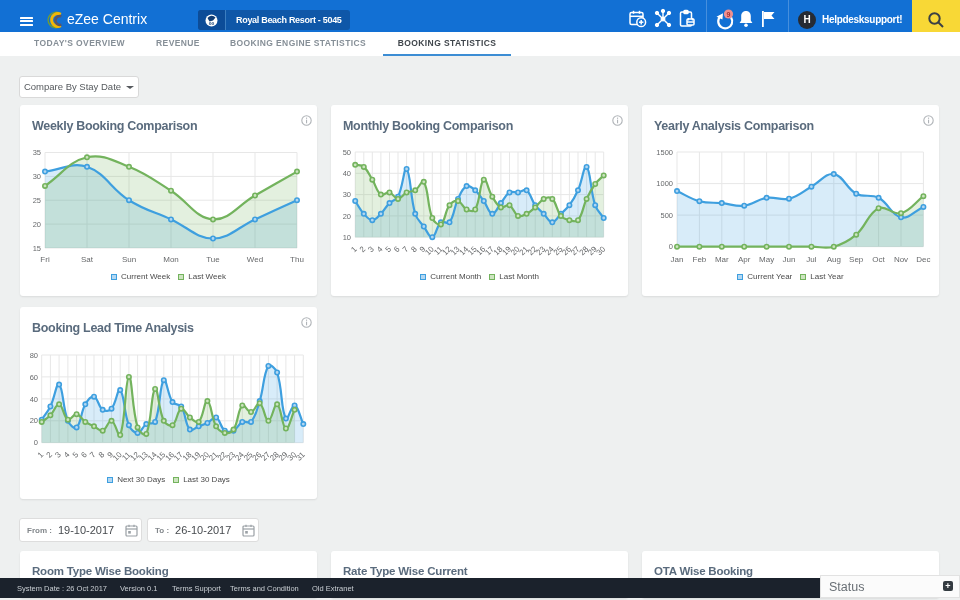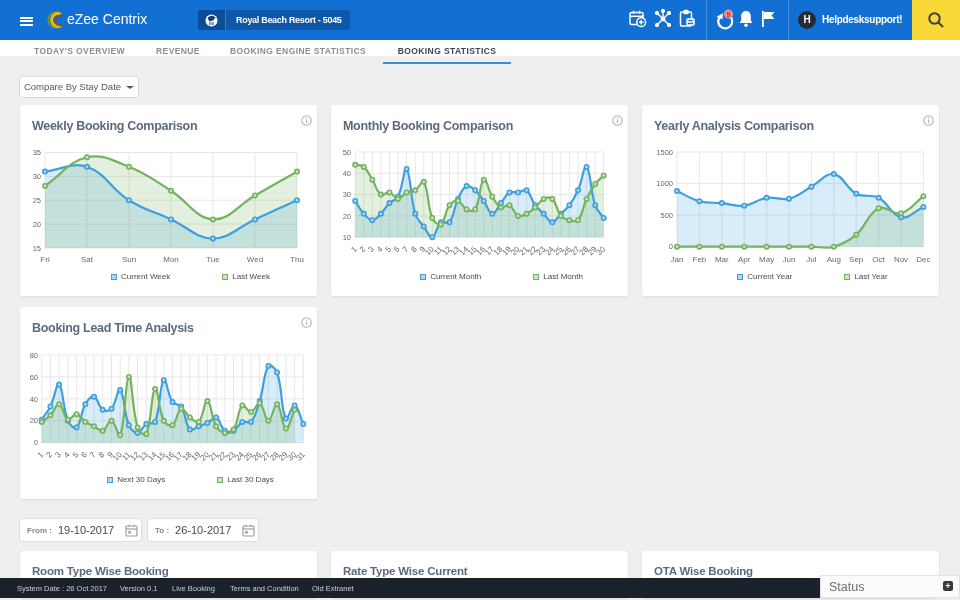--- a/index.html
+++ b/index.html
@@ -9,32 +9,32 @@
 #logo { position:absolute; left:46px; top:10px; }
 #brand { position:absolute; left:67px; top:11px; font-size:14px; color:#fff; font-weight:400; }
 #hotelbox { position:absolute; left:158px; top:10px; width:152px; height:20px; background:#0f57a8; border-radius:3px; display:flex; align-items:center;margin-left:40px; }
 #hotelicon { width:28px; height:20px; background:#0c4c98; border-radius:3px 0 0 3px; display:flex; align-items:center; justify-content:center; border-right:1px solid #3c7ec0; }
 #hoteltxt { color:#fff; font-size:9px; font-weight:bold; padding-left:10px; letter-spacing:-0.3px; white-space:nowrap; }
 .hicon { position:absolute; top:8px; }
 .hdivider { position:absolute; top:0; width:1px; height:40px; background:rgba(255,255,255,0.22); }
 #avatar { position:absolute; left:798px; top:11px; width:18px; height:18px; background:#262b33; border-radius:50%; color:#fff; font-size:10px; font-weight:bold; text-align:center; line-height:18px; }
 #uname { position:absolute; left:822px; top:14px; color:#fff; font-size:10px; font-weight:bold; letter-spacing:-0.3px; }
 #searchbtn { position:absolute; left:912px; top:0; width:48px; height:40px; background:#f8d836; display:flex; align-items:center; justify-content:center; }
-#tabs { position:absolute; left:0; top:40px; width:960px; height:16px; background:#fff; }
+#tabs { position:absolute; left:0; top:32px; width:960px; height:24px; background:#fff; }
 .tab { position:absolute; top:0; height:24px; line-height:23px; font-size:8.5px; font-weight:bold; letter-spacing:0.4px; color:#868f97; text-align:center; white-space:nowrap; }
 .tab.active { color:#40464c; border-bottom:2px solid #3c8dd4; }
 #cmpbtn { position:absolute; left:19px; top:76px; width:120px; height:22px; background:#fff; border:1px solid #d9d9d9; border-radius:3px; font-size:9.5px; color:#55595d; line-height:20px; text-align:center; }
 #cmpbtn .car { display:inline-block; width:0; height:0; border-left:4px solid transparent; border-right:4px solid transparent; border-top:3.5px solid #55595d; margin-left:5px; vertical-align:middle; }
 .card { position:absolute; background:#fff; border-radius:3px; box-shadow:0 1px 2px rgba(0,0,0,0.09); }
 .ct { position:absolute; left:12px; top:13.5px; font-size:12.5px; font-weight:bold; letter-spacing:-0.3px; color:#5a6b7d; white-space:nowrap; }
 .info { position:absolute; right:5.5px; top:7px; }
 .plotwrap { position:absolute; left:0; }
 .plot text { font-family:"Liberation Sans",sans-serif; }
 .legend { position:absolute; left:0; width:100%; display:flex; justify-content:center; gap:8px; font-size:8px; color:#4a4a4a; align-items:center; }
-.lgi { display:flex; align-items:center;margin-left:44px; }
+.lgi { display:flex; align-items:center; }
 .sq { display:inline-block; width:6px; height:6px; border:1.5px solid; margin-right:4px; }
 .datebox { position:absolute; top:518px; height:24px; background:#fff; border:1px solid #ddd; border-radius:3px; display:flex; align-items:center; }
 .datelab { font-size:8px; color:#82878b; font-weight:bold; }
 .dateval { font-size:11px; color:#464a4e; }
 #footer { position:absolute; left:0; top:578px; width:960px; height:20px; background:#1b222c; color:#c9ced3; font-size:7.5px; }
 #footer span { position:absolute; top:6px; }
 #status { position:absolute; left:820px; top:575px; width:140px; height:23px; background:#fbfbfb; border:1px solid #e2e2e2; }
 #status .st { position:absolute; left:8px; top:4px; font-size:12.5px; color:#696f75; }
 #status .plus { position:absolute; right:6px; top:5px; width:10px; height:10px; background:#343b41; border-radius:2px; color:#fff; font-size:9px; line-height:10px; text-align:center; font-weight:bold; }
 </style></head>
@@ -581,19 +581,19 @@
   </div>
 <div class="card" style="left:331px;top:551px;width:297px;height:47px">
     <div class="ct" style="font-size:11.5px;letter-spacing:-0.2px">Rate Type Wise Current</div>
   </div>
 <div class="card" style="left:642px;top:551px;width:297px;height:47px">
     <div class="ct" style="font-size:11.5px;letter-spacing:-0.2px">OTA Wise Booking</div>
   </div>
 <div id="footer">
   <span style="left:17px">System Date : 26 Oct 2017</span>
   <span style="left:120px">Version 0.1</span>
-  <span style="left:172px">Live Booking</span>
+  <span style="left:172px">Terms Support</span>
   <span style="left:230px">Terms and Condition</span>
   <span style="left:312px">Old Extranet</span>
 </div>
 <div id="status">
     <span class="st">Status</span>
     <span class="plus">+</span>
   </div>
 </body></html>

